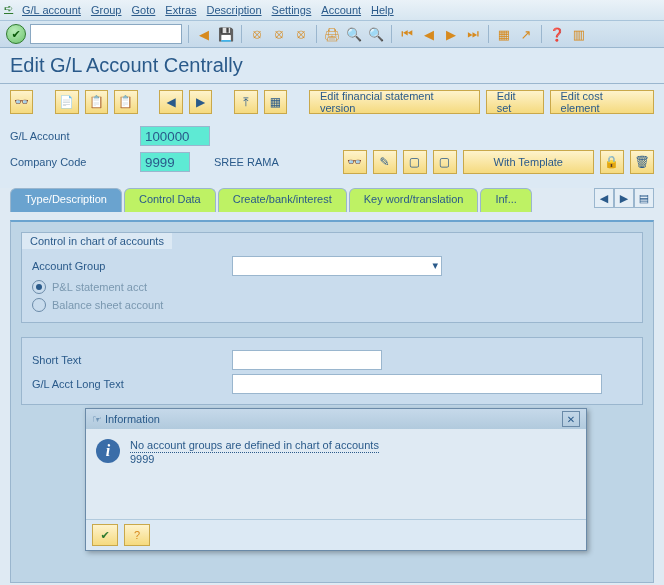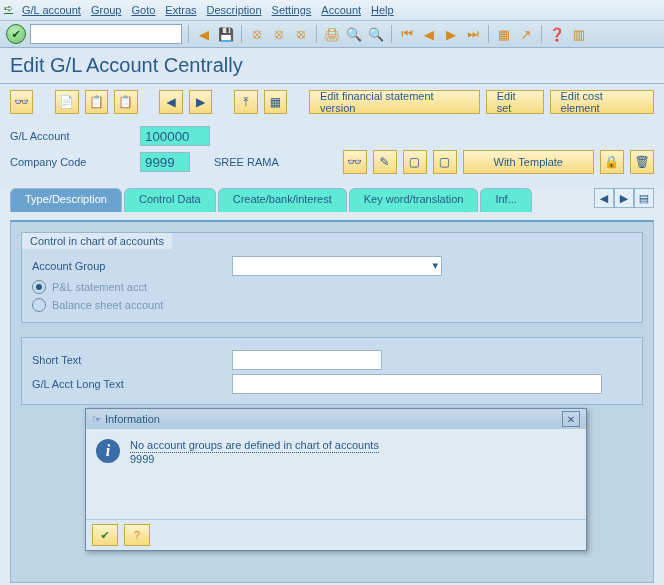--- a/index.html
+++ b/index.html
@@ -16,21 +16,21 @@
 .subtoolbar{background:#dce9f4;padding:6px 10px;display:flex;align-items:center;gap:6px}
 .sq-btn{width:22px;height:22px;border:1px solid #c9a84a;background:linear-gradient(#fef3cc,#f5da7f);display:inline-flex;align-items:center;justify-content:center;color:#2a5a8a;cursor:pointer;font-size:12px}
 .txt-btn{height:22px;padding:0 10px;border:1px solid #c9a84a;background:linear-gradient(#fef3cc,#f5da7f);color:#2a5a8a;display:inline-flex;align-items:center;cursor:pointer}
 .fieldarea{background:#dce9f4;padding:6px 10px 10px}
 .row{display:flex;align-items:center;margin-bottom:4px}
 .lbl{width:130px;color:#2a5a8a}
 .inp{height:18px;border:1px solid #9ab6ce;background:#5eead4;padding:0 4px;color:#2a5a8a}
 .wide-btn{height:22px;padding:0 30px;border:1px solid #c9a84a;background:linear-gradient(#fef3cc,#f5da7f);color:#2a5a8a;display:inline-flex;align-items:center;cursor:pointer}
 .right-btns{margin-left:auto;display:flex;gap:6px;align-items:center}
 .tabstrip{display:flex;padding:0 10px;height:24px;position:relative}
-.tab{padding:4px 14px;border-top-left-radius:6px;border-top-right-radius:6px;border:1px solid #9ab6ce;border-bottom:none;background:#5eead4;color:#2a5a8a;margin-right:2px;cursor:pointer}
+.tab{padding:4px 14px;border-top-left-radius:6px;border-top-right-radius:6px;border:1px solid #9ab6ce;border-bottom:none;background:#bef264;color:#2a5a8a;margin-right:2px;cursor:pointer}
 .tab.active{background:#6aa3cf;color:#fff}
 .tab-nav{margin-left:auto;display:flex;gap:0}
 .tn{width:18px;height:18px;border:1px solid #9ab6ce;background:#e4eef6;display:inline-flex;align-items:center;justify-content:center;color:#2a5a8a;cursor:pointer}
 .panel{margin:8px 10px;background:#bed5e6;border:1px solid #9ab6ce;border-top:2px solid #6aa3cf;padding:10px;height:340px;position:relative}
 .group{border:1px solid #9ab6ce;background:#c9dced;margin-bottom:14px;position:relative}
 .group-title{position:relative;top:-1px;left:-1px;background:#dce9f4;font-size:11px;color:#2a5a8a;border:1px solid #9ab6ce;border-bottom:none;border-right:none;display:inline-block;padding:2px 8px}
 .group-body{padding:6px 10px}
 .frow{display:flex;align-items:center;margin-bottom:4px}
 .flbl{width:200px;color:#2a5a8a}
 .finp{height:18px;border:1px solid #9ab6ce;background:#fff;padding:0 4px}

